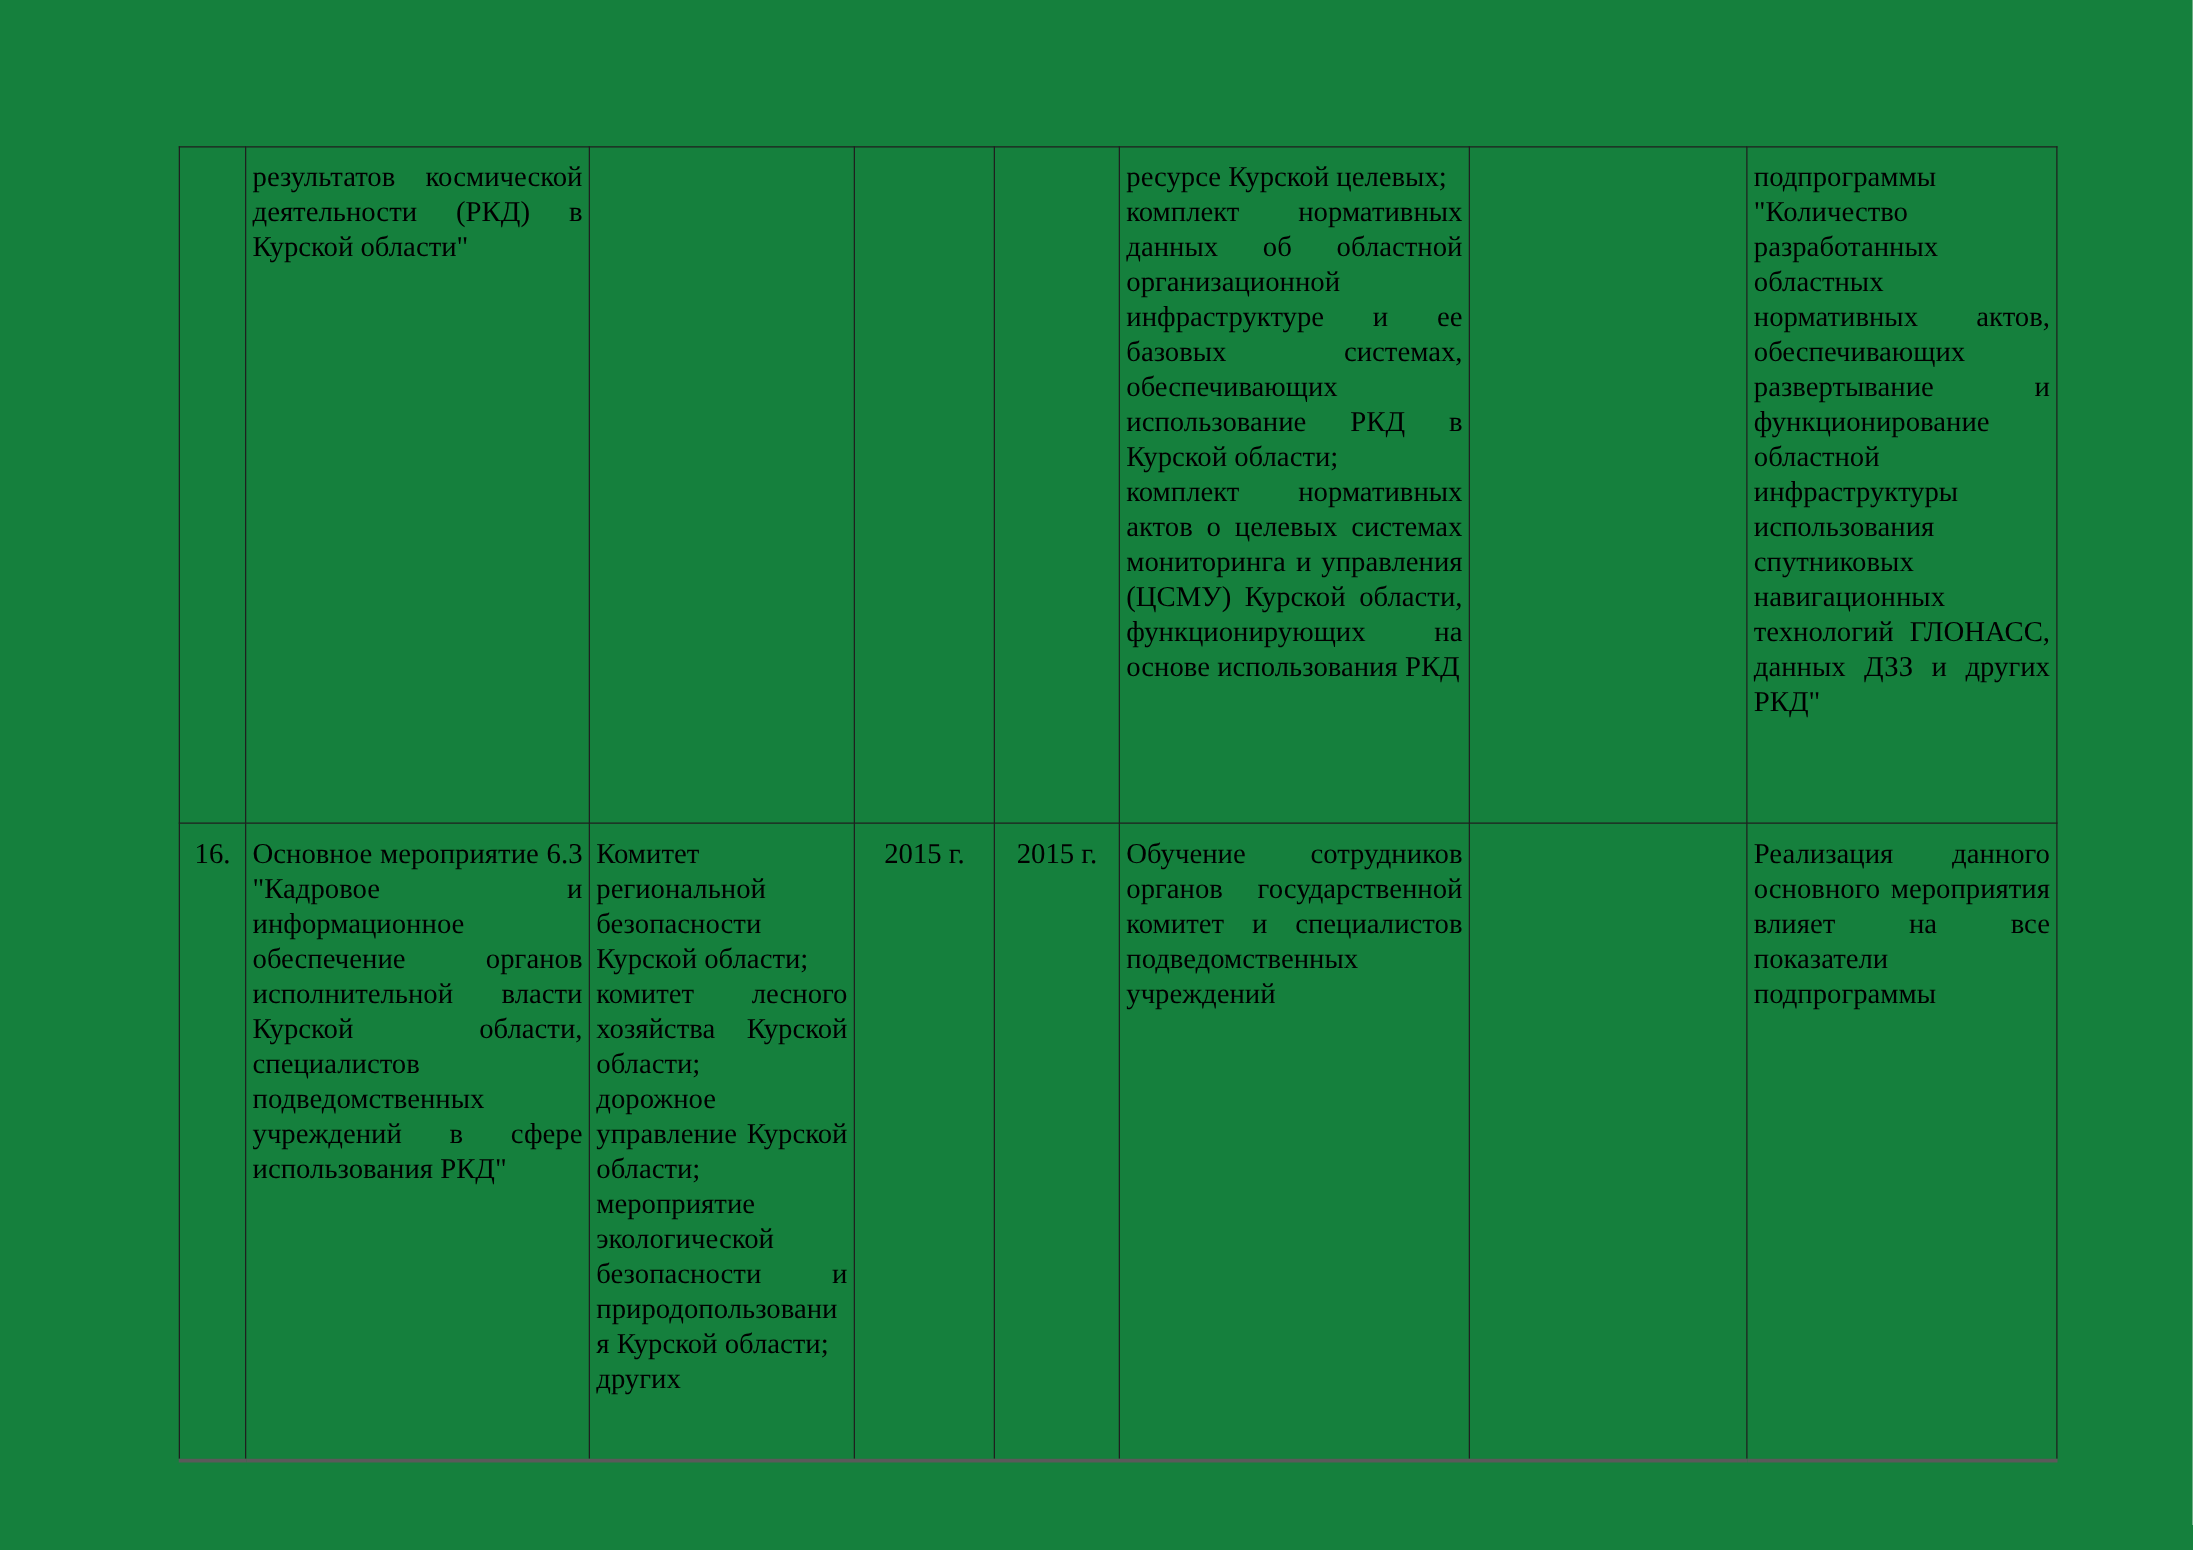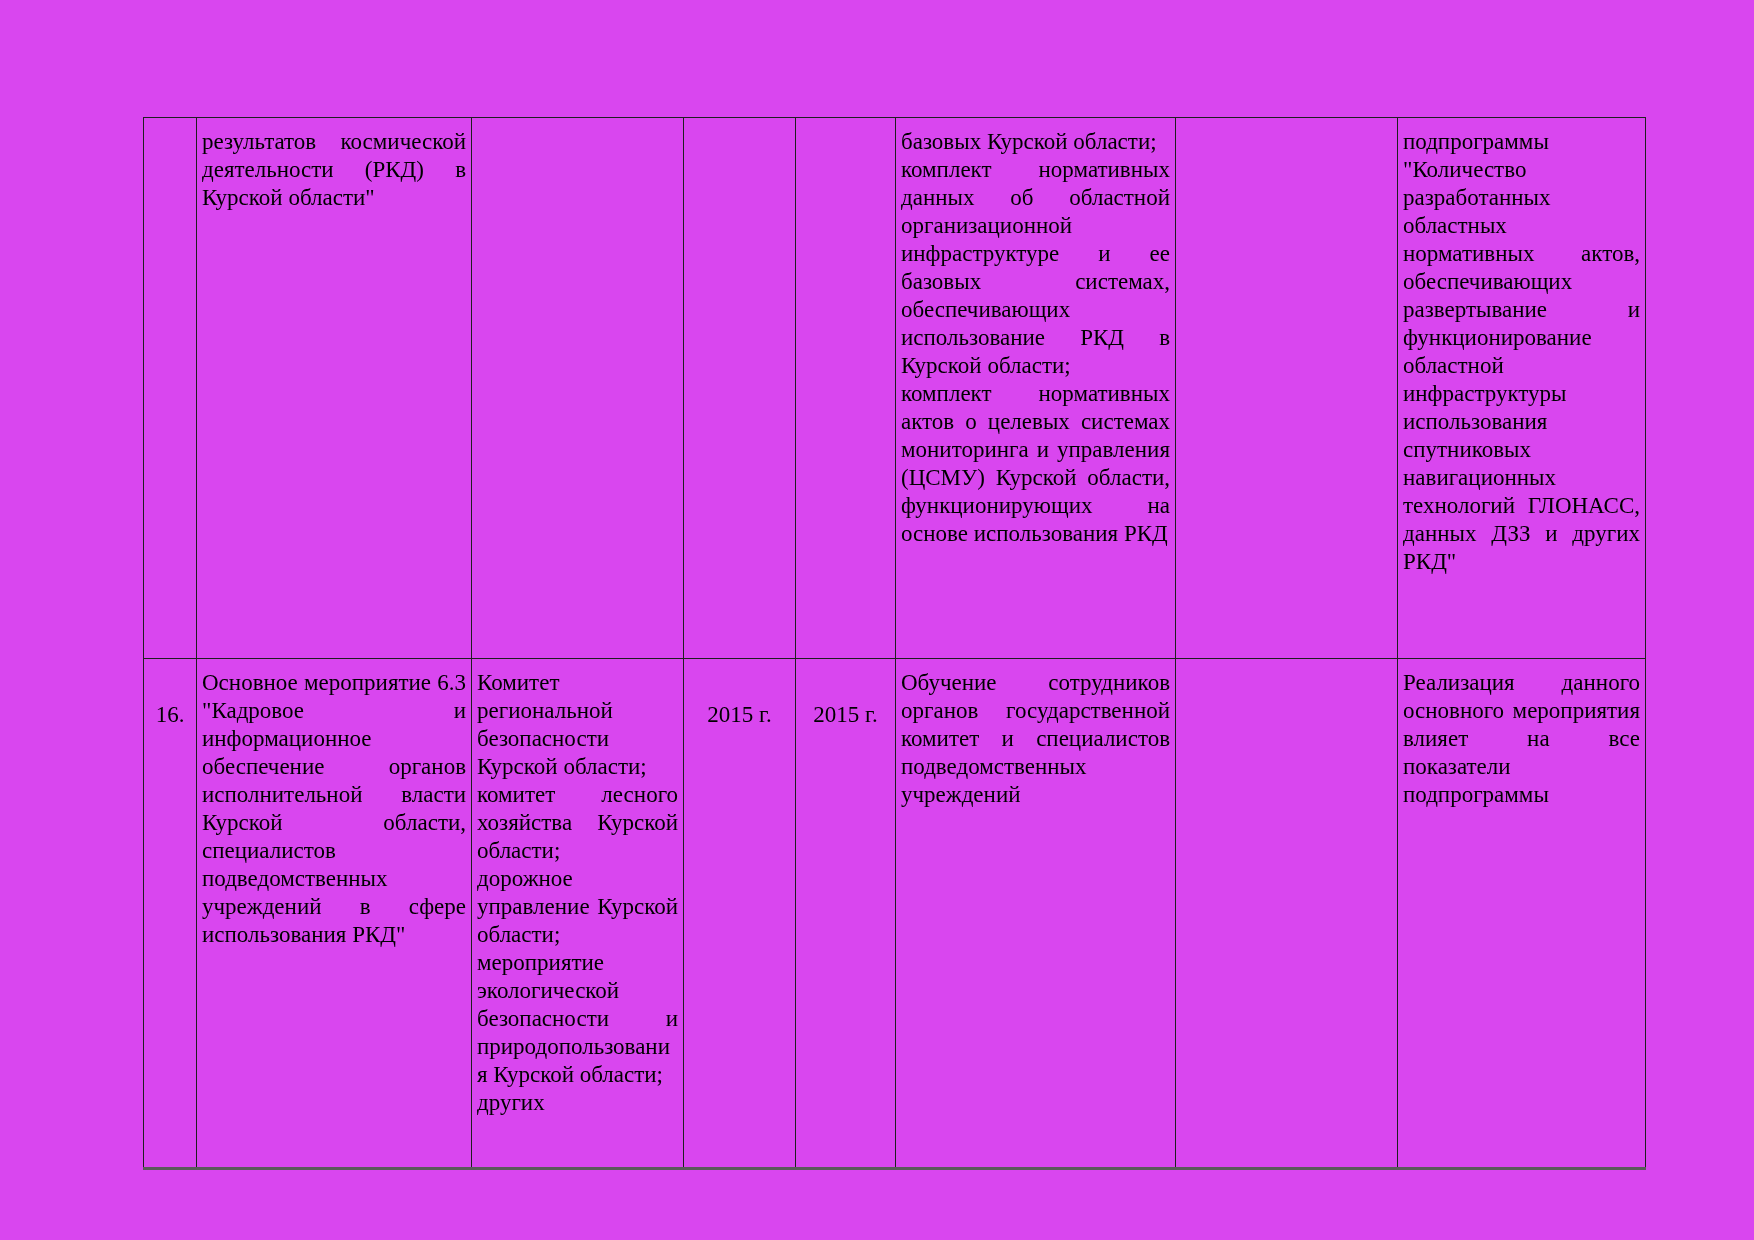--- a/index.html
+++ b/index.html
@@ -1,39 +1,39 @@
 <!DOCTYPE html>
 <html><head>
 <meta charset="utf-8">
 <style>
   html,body{margin:0;padding:0;}
   body{
     width:1754px;height:1240px;background:#ffffff;color:#000;
     font-family:"Liberation Serif","DejaVu Serif",serif;
   }
-  .page{position:relative;width:1754px;height:1240px;background:#d946ef;overflow:hidden;}
+  .page{position:relative;width:1754px;height:1240px;background:#15803d;overflow:hidden;}
   table.doc{
     position:absolute;left:143px;top:117px;width:1502px;
     border-collapse:collapse;table-layout:fixed;
     border:1.5px solid #1f1f1f;
     border-bottom:3px solid #5a5a5a;
   }
   table.doc td{
     border:1.5px solid #1f1f1f;
     vertical-align:top;
     padding:10px 5px 4px 5px;
     font-size:23px;
     line-height:28px;
     overflow-wrap:break-word;
     word-wrap:break-word;
   }
   table.doc tr.row-a{height:541px;}
   table.doc tr.row-b{height:510px;}
   td p{margin:0;text-align:justify;}
-  td.c-center p{text-align:center;margin-top:32px;}
+  td.c-center p{text-align:center;}
   
   table.doc tr.row-b td{border-bottom:3px solid #5a5a5a;}
 </style>
 </head>
 <body>
 
 <div class="page">
   <table class="doc">
     <colgroup>
       <col style="width:53px">
@@ -48,21 +48,21 @@
     <tbody>
       <tr class="row-a">
         <td class="c-center"></td>
         <td>
             <p>результатов космической деятельности (РКД) в Курской области"</p>
           </td>
         <td></td>
         <td class="c-center"></td>
         <td class="c-center"></td>
         <td>
-            <p>базовых Курской области;</p>
+            <p>ресурсе Курской целевых;</p>
             <p>комплект нормативных данных об областной организационной инфраструктуре и ее базовых системах, обеспечивающих использование РКД в Курской области;</p>
             <p>комплект нормативных актов о целевых системах мониторинга и управления (ЦСМУ) Курской области, функционирующих на основе использования РКД</p>
           </td>
         <td></td>
         <td>
             <p>подпрограммы "Количество разработанных областных нормативных актов, обеспечивающих развертывание и функционирование областной инфраструктуры использования спутниковых навигационных технологий ГЛОНАСС, данных ДЗЗ и других РКД"</p>
           </td>
       </tr>
       <tr class="row-b">
         <td class="c-center">

